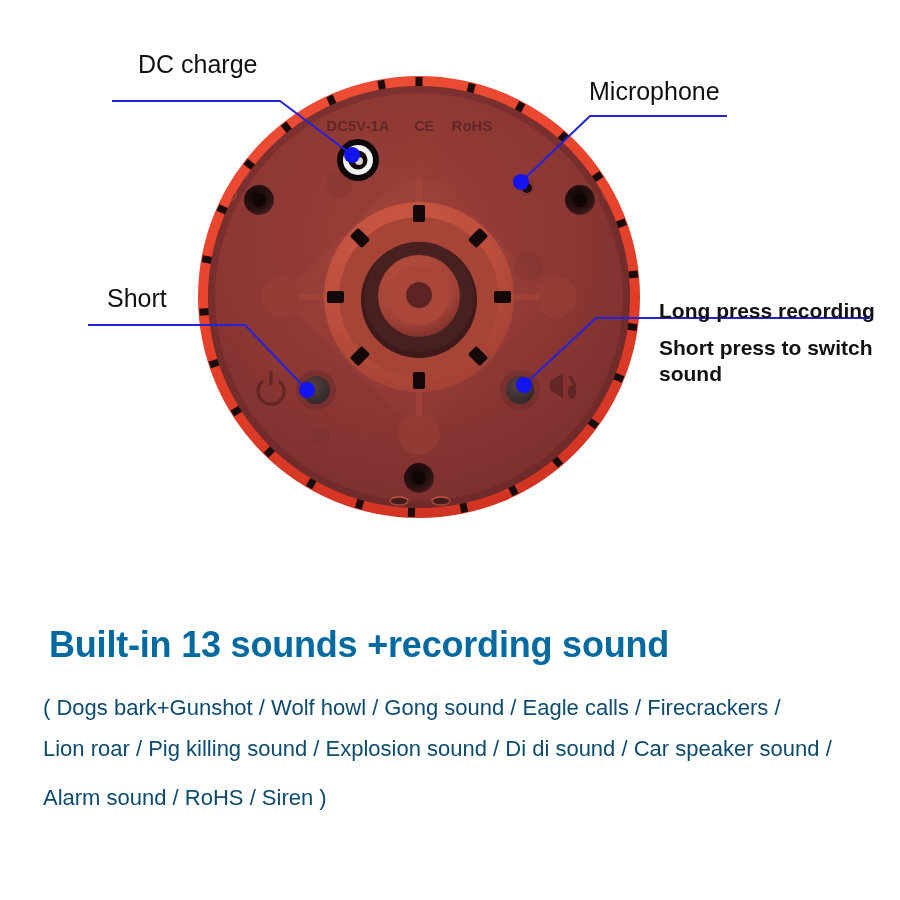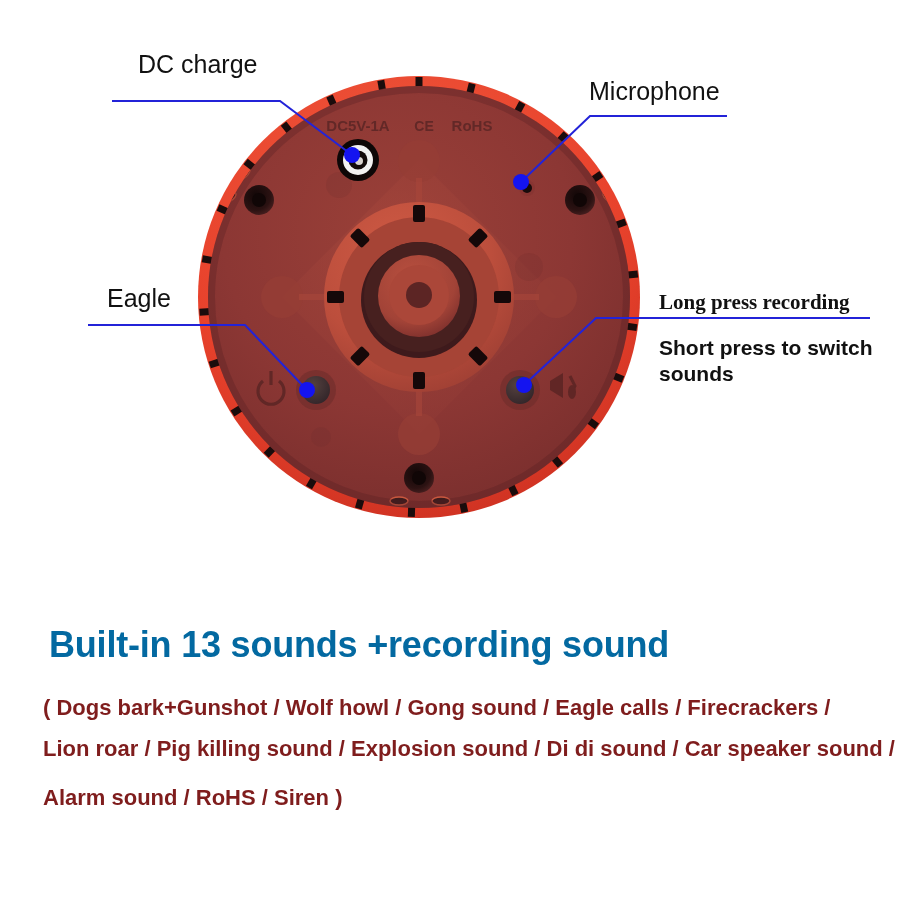--- a/index.html
+++ b/index.html
@@ -46,21 +46,21 @@
     font-weight: 400;
     font-size: 25px;
   }
   .callout.bold {
     font-weight: 700;
     font-size: 21px;
   }
   #label-dc      { left: 138px; top: 49px; }
   #label-mic     { left: 589px; top: 76px; }
   #label-switch  { left: 107px; top: 283px; }
-  #label-long    { left: 659px; top: 289px; font-family: Liberation Serif, serif; }
+  #label-long    { left: 659px; top: 298px; }
   #label-short   { left: 659px; top: 335px; }
 
   
   #text-block {
     position: absolute;
     left: 0;
     top: 604px;
     width: 900px;
   }
   #sounds-heading {
@@ -69,22 +69,22 @@
     top: 20px;
     font-size: 36px;
     font-weight: 700;
     color: #0369a1;
     letter-spacing: -0.2px;
   }
   .sounds-line {
     position: absolute;
     left: 43px;
     font-size: 22px;
-    font-weight: 700;
-    color: #7f1d1d;
+    font-weight: 400;
+    color: #0c4a6e;
     white-space: pre;
   }
   #sounds-line-0 { top: 91px; }
   #sounds-line-1 { top: 132px; }
   #sounds-line-2 { top: 181px; }
 </style>
 </head>
 <body>
 
 <div id="stage">
@@ -279,26 +279,26 @@
         <circle cx="521" cy="182" r="8"></circle>
         <circle cx="307" cy="390" r="8"></circle>
         <circle cx="524" cy="385" r="8"></circle>
       </g>
     </svg>
 
     <div class="callout plain" id="label-dc">DC charge</div>
 
     <div class="callout plain" id="label-mic">Microphone</div>
 
-    <div class="callout plain" id="label-switch">Eagle</div>
+    <div class="callout plain" id="label-switch">Short</div>
 
     <div class="callout bold" id="label-long">Long press recording</div>
 
     <div class="callout bold" id="label-short">Short press to switch
-sounds</div>
+sound</div>
   </div>
 
   <div id="text-block">
     <div id="sounds-heading">Built-in 13 sounds +recording sound</div>
 
     <div class="sounds-line" id="sounds-line-0">( Dogs bark+Gunshot / Wolf howl / Gong sound / Eagle calls / Firecrackers /</div>
 
     <div class="sounds-line" id="sounds-line-1">Lion roar / Pig killing sound / Explosion sound / Di di sound / Car speaker sound /</div>
 
     <div class="sounds-line" id="sounds-line-2">Alarm sound / RoHS / Siren )</div>

